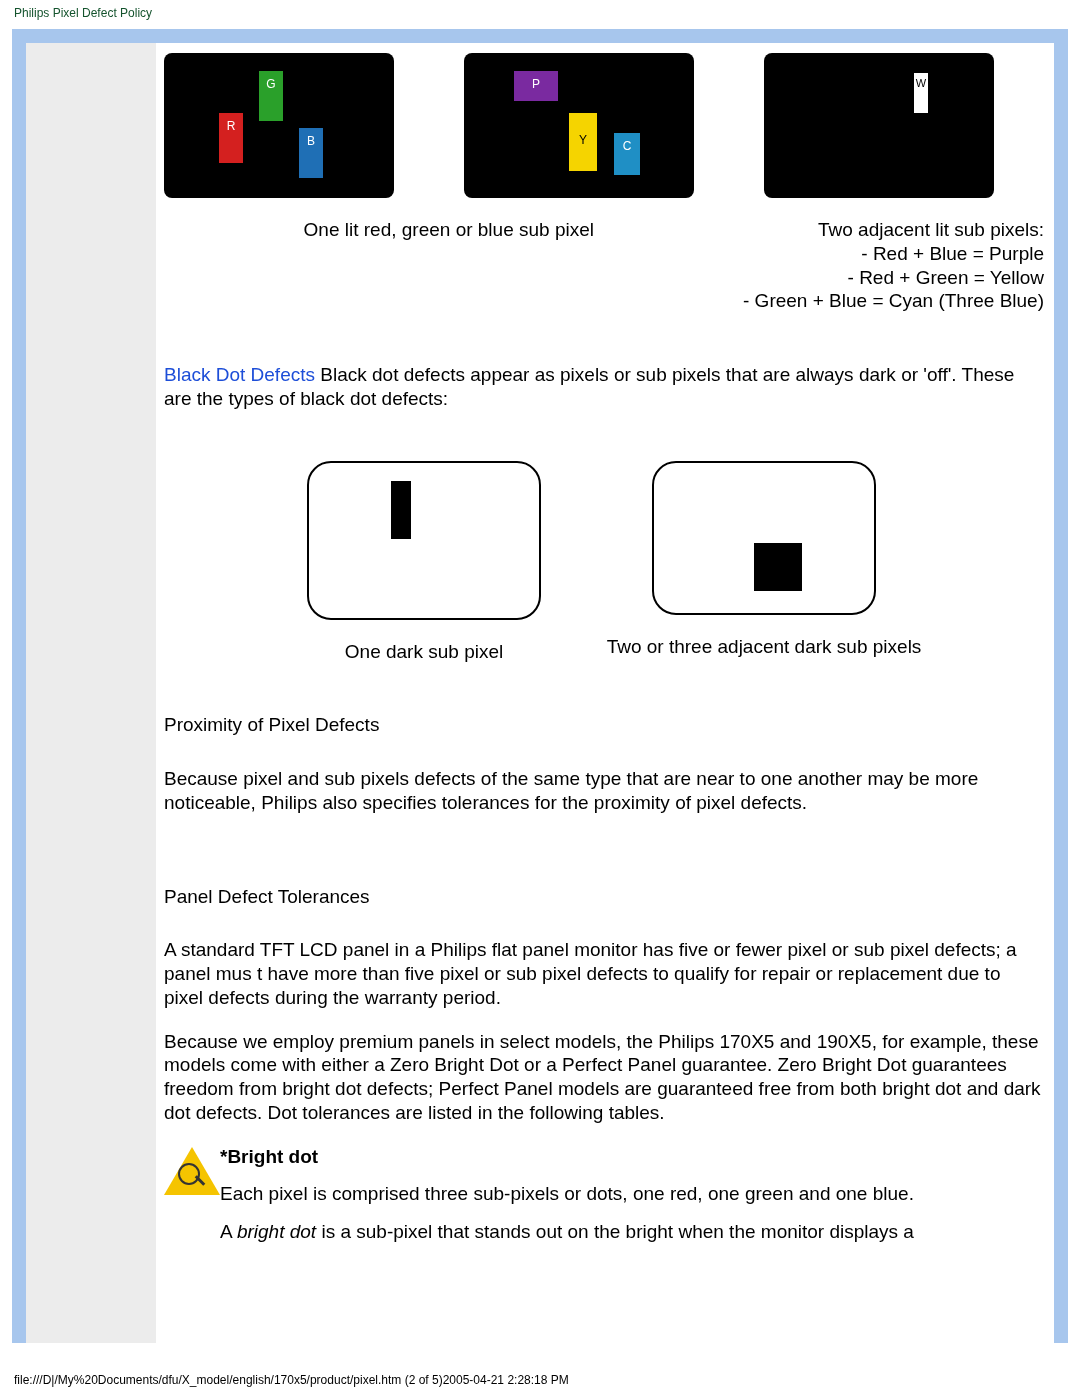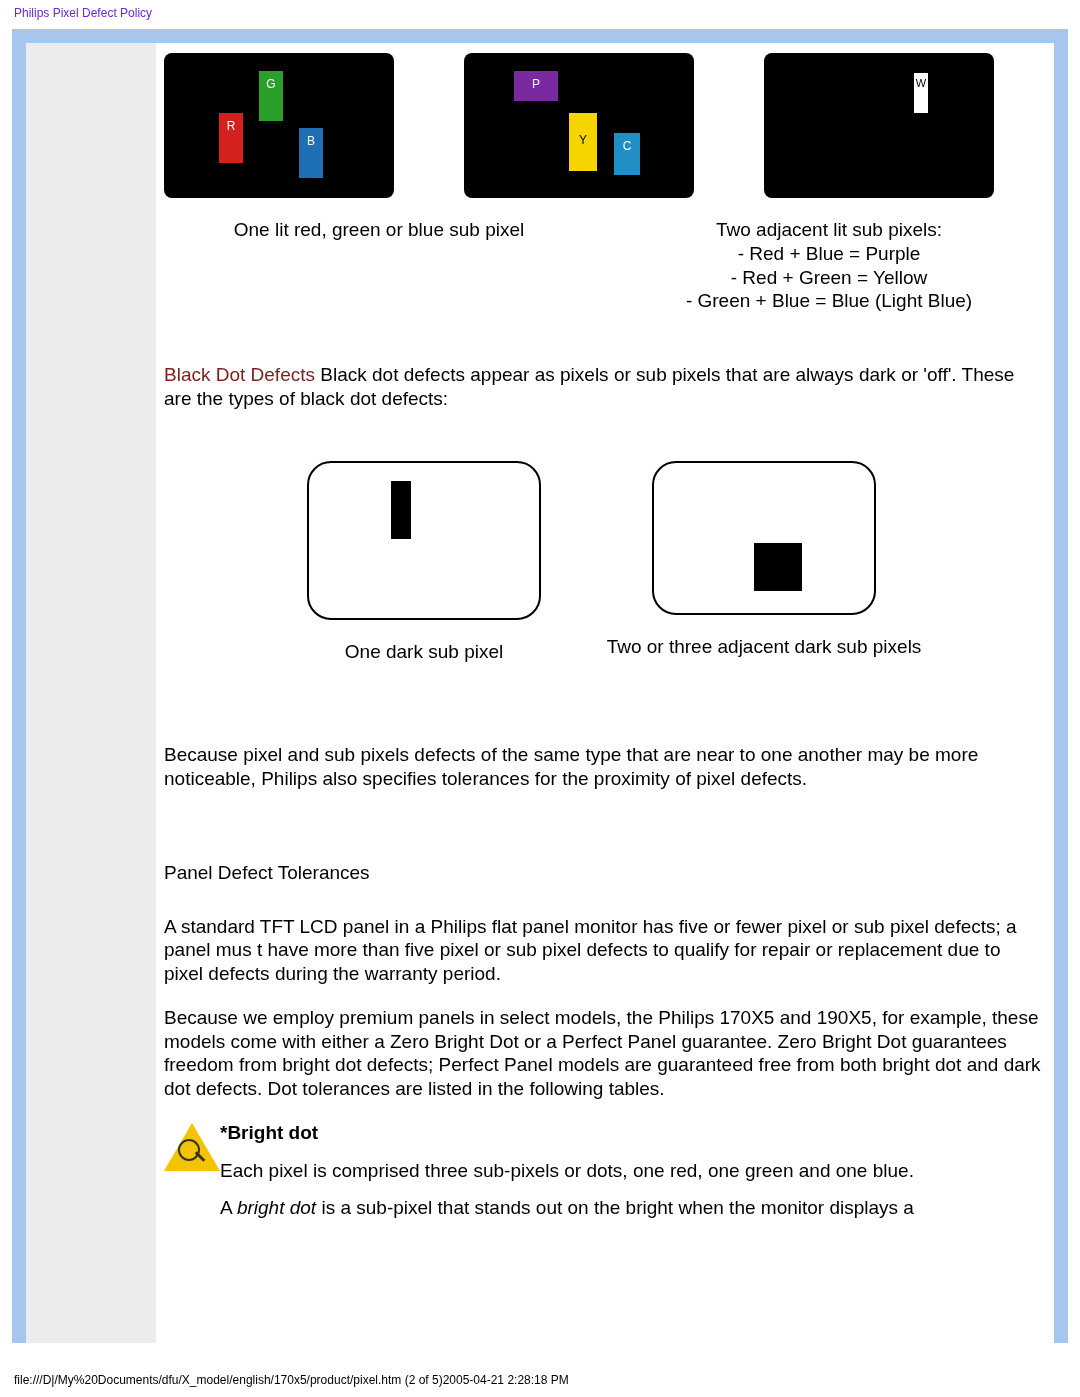--- a/index.html
+++ b/index.html
@@ -7,21 +7,21 @@
     padding: 0;
     background: #ffffff;
     font-family: Arial, Helvetica, sans-serif;
     font-size: 19px;
     color: #000;
     line-height: 1.25;
   }
   .header-bar {
     font-size: 12px;
     padding: 6px 0 4px 14px;
-    color: #6d28d9;
+    color: #14532d;
   }
   .outer {
     margin: 4px 12px 0 12px;
     background: #a7c6ed;
     padding: 14px 14px 0 14px;
     box-sizing: border-box;
   }
   .page {
     background: #fff;
     display: flex;
@@ -75,34 +75,34 @@
     border: 2px solid #000;
     border-radius: 24px;
     position: relative;
     margin: 0 auto 20px auto;
   }
   .dark-sub {
     position: absolute;
     background: #000;
   }
   .caption {
-    text-align: center;
+    text-align: right;
     font-size: 19px;
   }
   .caption.center {
     text-align: center;
   }
   .section-gap {
     height: 50px;
   }
   .section-gap-sm {
     height: 30px;
   }
   .bluelabel {
-    color: #7f1d1d;
+    color: #1d4ed8;
   }
   .para {
     margin: 0 0 20px 0;
   }
   .row2 {
     display: flex;
     justify-content: center;
     align-items: flex-start;
   }
   .row2 .side {
@@ -193,21 +193,21 @@
       </div>
 
       <div class="row3">
         <div class="cell">
           <div class="caption">One lit red, green or blue sub pixel</div>
         </div>
         <div class="cell">
           <div class="caption">Two adjacent lit sub pixels:</div>
           <div class="caption">- Red + Blue = Purple</div>
           <div class="caption">- Red + Green = Yellow</div>
-          <div class="caption">- Green + Blue = Blue (Light Blue)</div>
+          <div class="caption">- Green + Blue = Cyan (Three Blue)</div>
         </div>
       </div>
 
       <div class="section-gap"></div>
 
       <p class="para">
         <span class="bluelabel">Black Dot Defects</span><span> Black dot defects appear as pixels or sub pixels that are always dark or 'off'. These are the types of black dot defects:</span>
       </p>
 
       <div class="section-gap-sm"></div>
@@ -222,20 +222,21 @@
         <div class="side" style="width:360px;">
           <div class="whitebox" style="width:220px;height:150px;">
             <div class="dark-sub" style="left:100px;top:80px;width:48px;height:48px;"></div>
           </div>
           <div class="caption center">Two or three adjacent dark sub pixels</div>
         </div>
       </div>
 
       <div class="section-gap"></div>
 
+      <div>Proximity of Pixel Defects</div>
       <div class="section-gap-sm"></div>
       <p class="para">Because pixel and sub pixels defects of the same type that are near to one another may be more noticeable, Philips also specifies tolerances for the proximity of pixel defects.</p>
 
       <div class="section-gap"></div>
 
       <div>Panel Defect Tolerances</div>
       <div class="section-gap-sm"></div>
       <p class="para">A standard TFT LCD panel in a Philips flat panel monitor has five or fewer pixel or sub pixel defects; a panel mus t have more than five pixel or sub pixel defects to qualify for repair or replacement due to pixel defects during the warranty period.</p>
       <p class="para">Because we employ premium panels in select models, the Philips 170X5 and 190X5, for example, these models come with either a Zero Bright Dot or a Perfect Panel guarantee. Zero Bright Dot guarantees freedom from bright dot defects; Perfect Panel models are guaranteed free from both bright dot and dark dot defects. Dot tolerances are listed in the following tables.</p>
 

